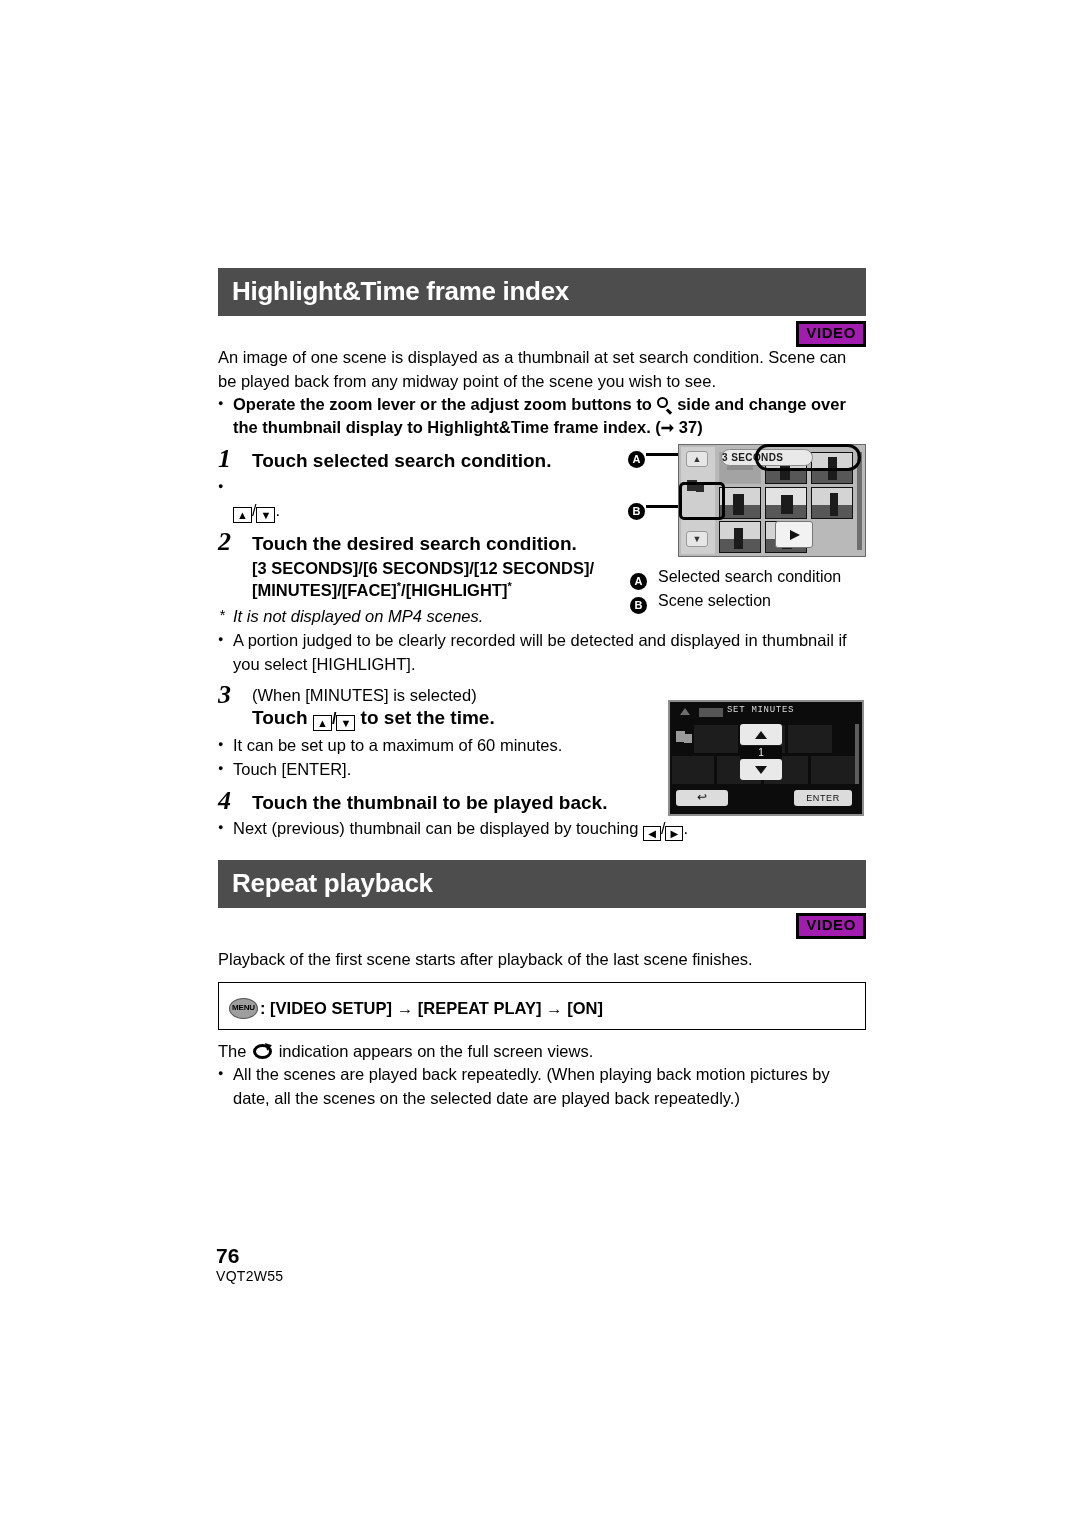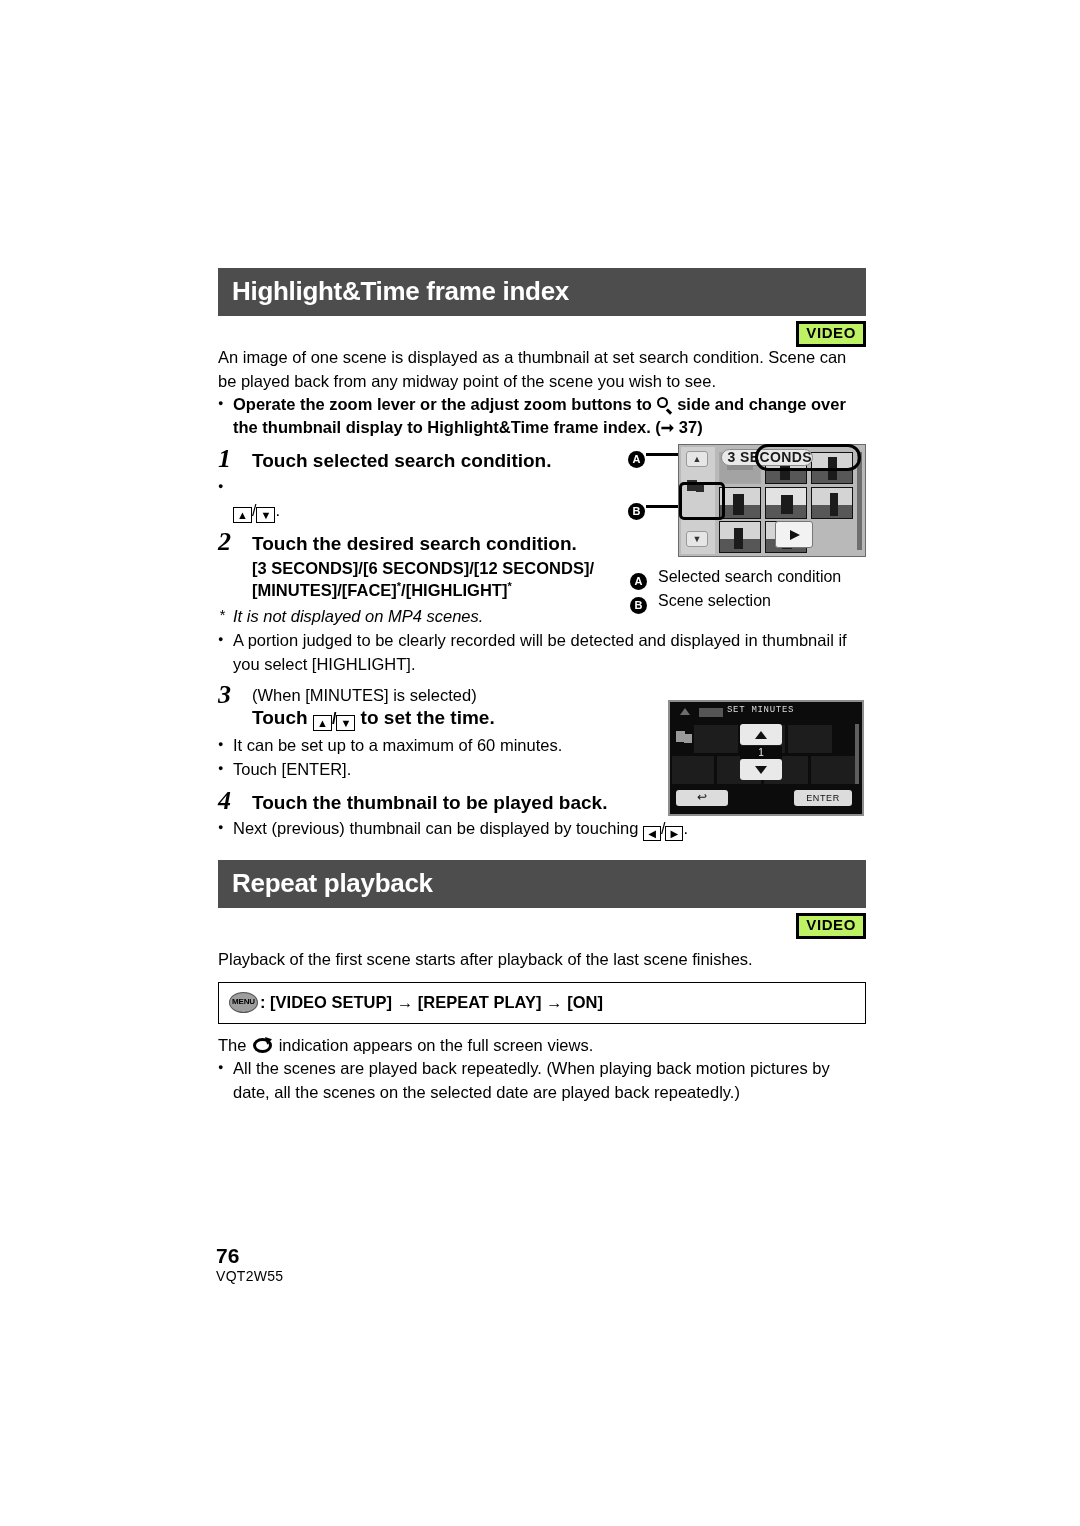--- a/index.html
+++ b/index.html
@@ -47,21 +47,21 @@
   .video-badge {
     position: absolute;
     right: 0;
     top: 5px;
     border: 3px solid #000;
     font-size: 15px;
     font-weight: bold;
     letter-spacing: 0.6px;
     padding: 1px 7px 2px 7px;
     line-height: 1.1;
-    background: #bef264;
+    background: #a21caf;
   }
 
   
   .body-text {
     font-size: 16.5px;
     line-height: 1.42;
   }
 
   ul.bullets {
     list-style: none;
@@ -304,23 +304,23 @@
     box-sizing: border-box;
   }
   .cam1 .condpill {
     position: absolute;
     left: 42px; top: 4px;
     width: 92px; height: 17px;
     background: #e9e9e9;
     border: 1px solid #8a8a8a;
     border-radius: 9px;
     box-sizing: border-box;
-    font-size: 14px;
+    font-size: 10px;
     letter-spacing: 0.4px;
-    text-align: right;
+    text-align: left;
     line-height: 15px;
     color: #1a1a1a;
     font-weight: bold;
   }
   .cam1 .datetag {
     position: absolute;
     left: 7px; top: 7px;
     width: 26px; height: 10px;
     background: #8d8d8d;
   }
@@ -471,21 +471,21 @@
   .cam2 .scroll2 {
     position: absolute;
     right: 3px; top: 22px;
     width: 4px; height: 60px;
     background: #5e5e5e;
   }
 
   
   .menu-box {
     border: 1.8px solid #000;
-    padding: 9px 10px 10px 10px;
+    padding: 15px 10px 10px 10px;
     margin-top: 10px;
     font-size: 16.5px;
     font-weight: bold;
     display: flex;
     align-items: center;
   }
   .menu-glyph {
     display: inline-block;
     width: 27px; height: 19px;
     border-radius: 50%;

